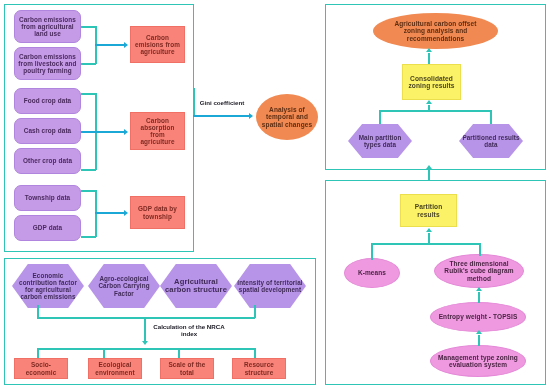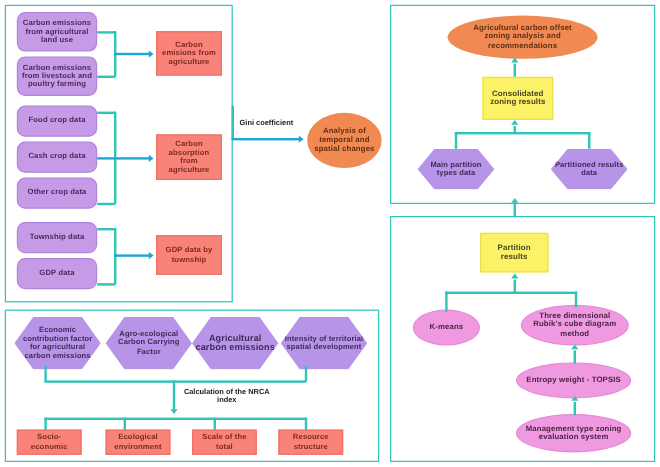--- a/index.html
+++ b/index.html
@@ -173,21 +173,21 @@
 
 <div class="panel" id="panel-nrca"></div>
 
 <div class="node hexagon" style="left:12px;top:264px;width:72px;height:44px;">
   <span>Economic contribution factor for agricultural carbon emissions</span>
 </div>
 <div class="node hexagon" style="left:88px;top:264px;width:72px;height:44px;">
   <span>Agro-ecological Carbon Carrying Factor</span>
 </div>
 <div class="node hexagon hex-big" style="left:160px;top:264px;width:72px;height:44px;">
-  <span>Agricultural carbon emissions</span>
+  <span>Agricultural carbon structure</span>
 </div>
 <div class="node hexagon" style="left:234px;top:264px;width:72px;height:44px;">
   <span>Intensity of territorial spatial development</span>
 </div>
 
 <div class="ln lnv" style="left:37px;top:305px;height:13px;"></div>
 <div class="ln lnv" style="left:254px;top:305px;height:13px;"></div>
 <div class="ln lnh" style="left:37px;top:317px;width:218px;"></div>
 <div class="ln lnv" style="left:144px;top:317px;height:26px;"></div>
 <div class="arrow-dn" style="left:141.5px;top:341px;"></div>

